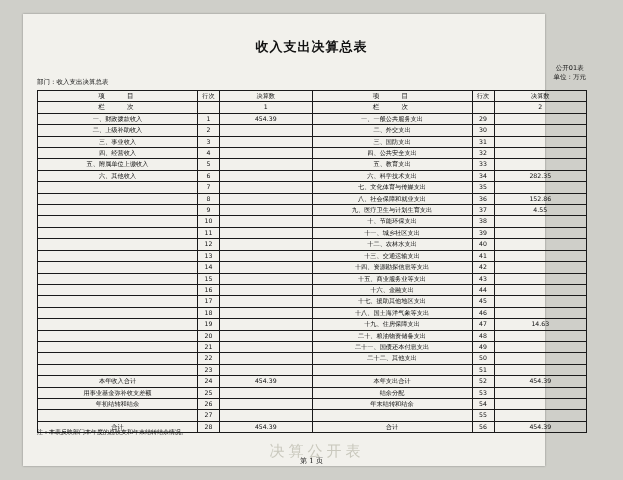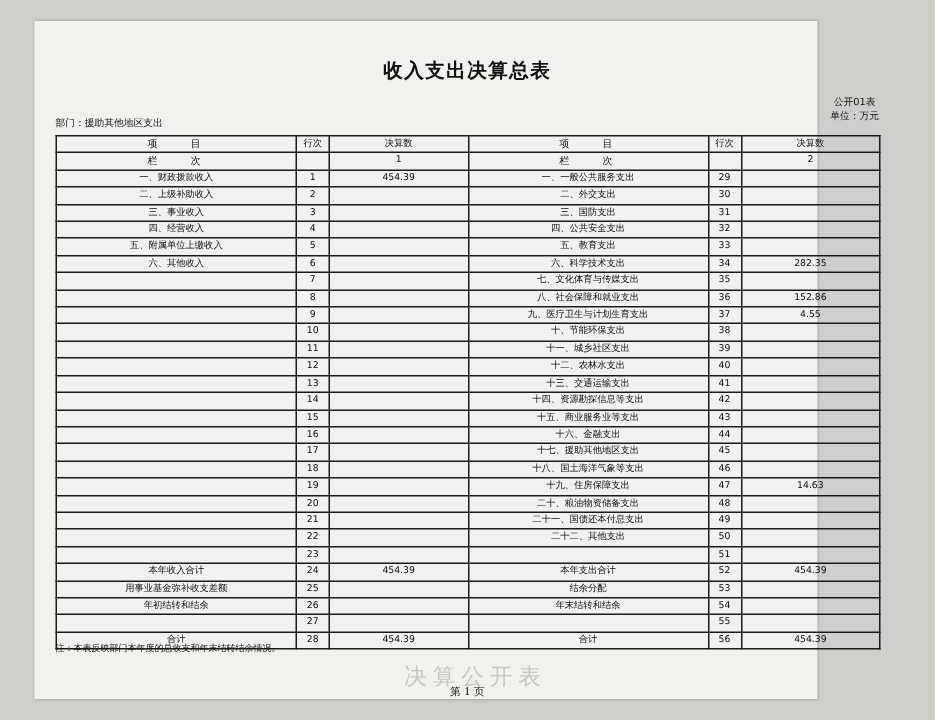--- a/index.html
+++ b/index.html
@@ -96,21 +96,21 @@
 <div class="page">
   <div class="inner">
 
     <div class="doc-title">收入支出决算总表</div>
 
     <div class="meta-right">
       <div>公开01表</div>
       <div>单位：万元</div>
     </div>
 
-    <div class="meta-left">部门：援助其他地区支出</div>
+    <div class="meta-left">部门：收入支出决算总表</div>
 
     <table class="main">
       <colgroup>
         <col class="c-item">
           <col class="c-row">
           <col class="c-val">
         <col class="c-item">
           <col class="c-row">
           <col class="c-val">
       </colgroup>

